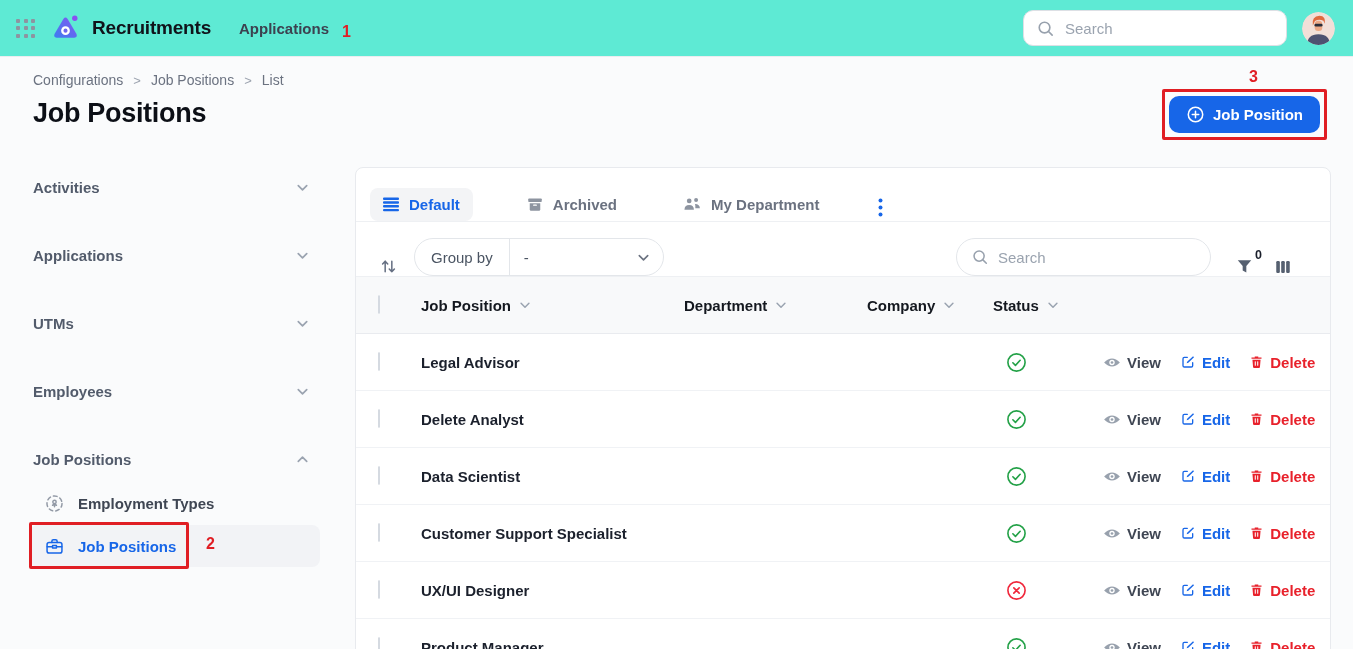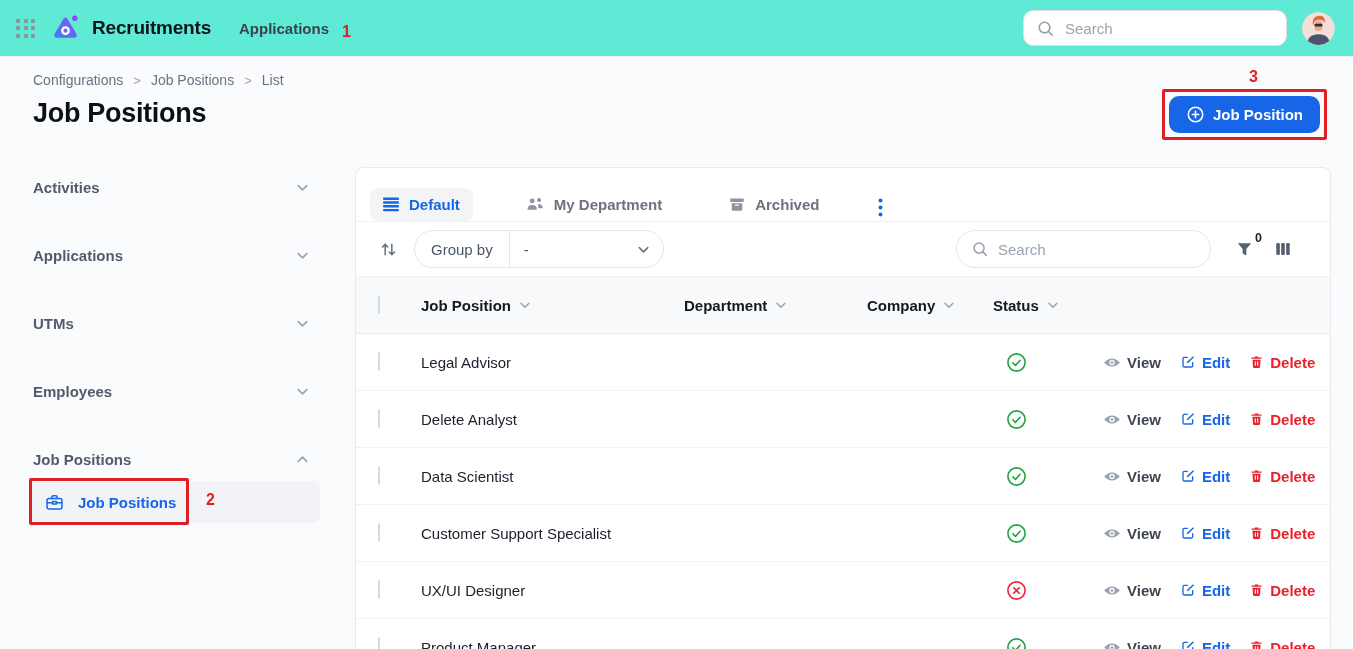--- a/index.html
+++ b/index.html
@@ -58,21 +58,21 @@
   
   .card { position:absolute; left:355px; top:167px; width:976px; height:540px; background:#fff;
           border:1px solid #e8eaee; border-radius:8px; overflow:hidden; }
   .tabs-row { height:54px; display:flex; align-items:flex-end; padding:0 14px; gap:40px;
               border-bottom:1px solid #eef0f3; }
   .tab { display:flex; align-items:center; gap:9px; font-size:15px; font-weight:600; color:#6b7280;
          padding:8px 13px; border-radius:8px; }
   .tab.active { background:#f3f4f6; color:#1766e8; }
   .tabs-more { padding:4px 6px; display:flex; }
 
-  .toolbar { height:55px; display:flex; align-items:center; padding:0 38px 0 23px;
+  .toolbar { height:55px; display:flex; align-items:flex-end; padding:0 38px 0 23px;
              border-bottom:1px solid #eef0f3; }
   .sort-btn { display:flex; margin-right:16px; }
   .groupby { height:38px; border:1px solid #e3e6ea; border-radius:19px; display:flex; align-items:center;
              width:250px; background:#fff; }
   .groupby-label { font-size:15px; color:#4b5563; padding:0 16px; }
   .groupby-div { width:1px; height:100%; background:#e3e6ea; }
   .groupby-select { flex:1; display:flex; align-items:center; justify-content:space-between;
                     padding:0 12px 0 14px; font-size:15px; color:#4b5563; }
   .toolbar-spacer { flex:1; }
   .tb-search { width:255px; height:38px; border:1px solid #e3e6ea; border-radius:19px;
@@ -84,21 +84,21 @@
   .filter-badge { position:absolute; top:-9px; right:-8px; font-size:12.5px; font-weight:600; color:#1a1f2b; }
   .cols-btn { margin-left:20px; display:flex; }
 
   .trow { display:grid; grid-template-columns:65px 263px 183px 126px 110px 1fr; align-items:center;
           height:57px; }
   .thead { background:#f8f9fa; border-bottom:1px solid #e9ebef; }
   .tbody-row { border-bottom:1px solid #f0f2f5; background:#fff; }
   .cell-check { padding-left:22px; }
   .checkbox { width:20px; height:20px; border:1.5px solid #d5dae1; border-radius:6px; background:#fff; }
   .th-label { font-size:15px; font-weight:700; color:#14181f; display:flex; align-items:center; gap:7px; }
-  .cell-name { font-size:15px; font-weight:400; color:#1b202c; }
+  .cell-name { font-size:15px; font-weight:700; color:#1b202c; }
   .cell-muted { font-size:15px; color:#1b202c; }
   .cell-status { padding-left:13px; display:flex; }
   .status-icon svg { display:none; }
   .status-icon.active .icon-check { display:block; }
   .status-icon.inactive .icon-x { display:block; }
   .cell-actions { display:flex; align-items:center; justify-content:flex-end; gap:19px; padding-right:40px; }
   .act { display:flex; align-items:center; gap:6px; background:none; border:none; font-size:15px;
          font-weight:600; font-family:"Liberation Sans", sans-serif; }
   .act-view { color:#3f4653; }
   .act-edit { color:#1766e8; }
@@ -225,20 +225,30 @@
   </div>
   <div class="side-group clickable" style="margin-bottom:8px;">
     <span class="side-group-label">Job Positions</span>
     <span style="display:flex;">
       <svg width="15" height="15" viewBox="0 0 16 16" fill="none" stroke="#9aa3b0" stroke-width="1.8" stroke-linecap="round" stroke-linejoin="round">
           <path d="M3.5 10 L8 5.5 L12.5 10"></path>
         </svg>
     </span>
   </div>
 
+  <div class="side-sub clickable">
+    <span style="display:flex;">
+      <svg width="21" height="21" viewBox="0 0 24 24" fill="none" stroke="#939aa6" stroke-width="1.7" stroke-linecap="round">
+        <circle cx="12" cy="12" r="8.6" stroke-dasharray="4.2 3.6"></circle>
+        <circle cx="12" cy="10.2" r="1.9"></circle>
+        <path d="M12 12.2 V15.8 M9.8 14 L12 12.6 L14.2 14"></path>
+      </svg>
+    </span>
+    <span class="side-sub-label">Employment Types</span>
+  </div>
   <div class="side-sub active clickable">
     <span style="display:flex;">
       <svg width="21" height="21" viewBox="0 0 24 24" fill="none" stroke="#1766e8" stroke-width="1.7" stroke-linejoin="round" stroke-linecap="round">
         <rect x="3.5" y="7.3" width="17" height="12.2" rx="2.4"></rect>
         <path d="M9 7.3 V6 Q9 4.3 10.7 4.3 H13.3 Q15 4.3 15 6 V7.3"></path>
         <path d="M3.7 12.2 H9.8 M14.2 12.2 H20.3 M9.8 10.8 H14.2 V13.6 H9.8 Z"></path>
       </svg>
     </span>
     <span class="side-sub-label">Job Positions</span>
     <span class="redbox-side"></span>
@@ -255,38 +265,38 @@
           <rect y="0.5" width="16" height="2.4" rx="1"></rect>
             <rect y="4.3" width="16" height="2.4" rx="1"></rect>
           <rect y="8.1" width="16" height="2.4" rx="1"></rect>
             <rect y="11.9" width="16" height="2.4" rx="1"></rect>
         </svg>
       </span>
       <span>Default</span>
     </div>
     <div class="tab clickable">
       <span style="display:flex;">
+        <svg width="18" height="17" viewBox="0 0 24 22" fill="#8d94a0">
+          <rect x="3" y="3" width="18" height="4.6" rx="1"></rect>
+          <path d="M5 9.2 H19 V17.5 Q19 19.2 17.3 19.2 H6.7 Q5 19.2 5 17.5 Z"></path>
+          <rect x="9.4" y="11" width="5.2" height="1.8" rx="0.9" fill="#fff"></rect>
+        </svg>
+      </span>
+      <span>Archived</span>
+    </div>
+    <div class="tab clickable">
+      <span style="display:flex;">
         <svg width="19" height="17" viewBox="0 0 20 18" fill="#8d94a0">
           <circle cx="6.5" cy="5.2" r="2.5"></circle>
             <circle cx="13.8" cy="4.3" r="2.1"></circle>
           <path d="M1.5 14.5 Q1.5 9.5 6.5 9.5 Q11.5 9.5 11.5 14.5 Z"></path>
           <path d="M12.6 8.4 Q17.8 8.6 17.8 13 L13 13 Q13.2 10 12.6 8.4 Z"></path>
         </svg>
       </span>
       <span>My Department</span>
-    </div>
-    <div class="tab clickable">
-      <span style="display:flex;">
-        <svg width="18" height="17" viewBox="0 0 24 22" fill="#8d94a0">
-          <rect x="3" y="3" width="18" height="4.6" rx="1"></rect>
-          <path d="M5 9.2 H19 V17.5 Q19 19.2 17.3 19.2 H6.7 Q5 19.2 5 17.5 Z"></path>
-          <rect x="9.4" y="11" width="5.2" height="1.8" rx="0.9" fill="#fff"></rect>
-        </svg>
-      </span>
-      <span>Archived</span>
     </div>
     <div class="tabs-more clickable">
       <span style="display:flex;">
         <svg width="5" height="19" viewBox="0 0 5 19" fill="#1766e8">
           <circle cx="2.5" cy="2.5" r="2"></circle>
             <circle cx="2.5" cy="9.5" r="2"></circle>
             <circle cx="2.5" cy="16.5" r="2"></circle>
         </svg>
       </span>
     </div>

